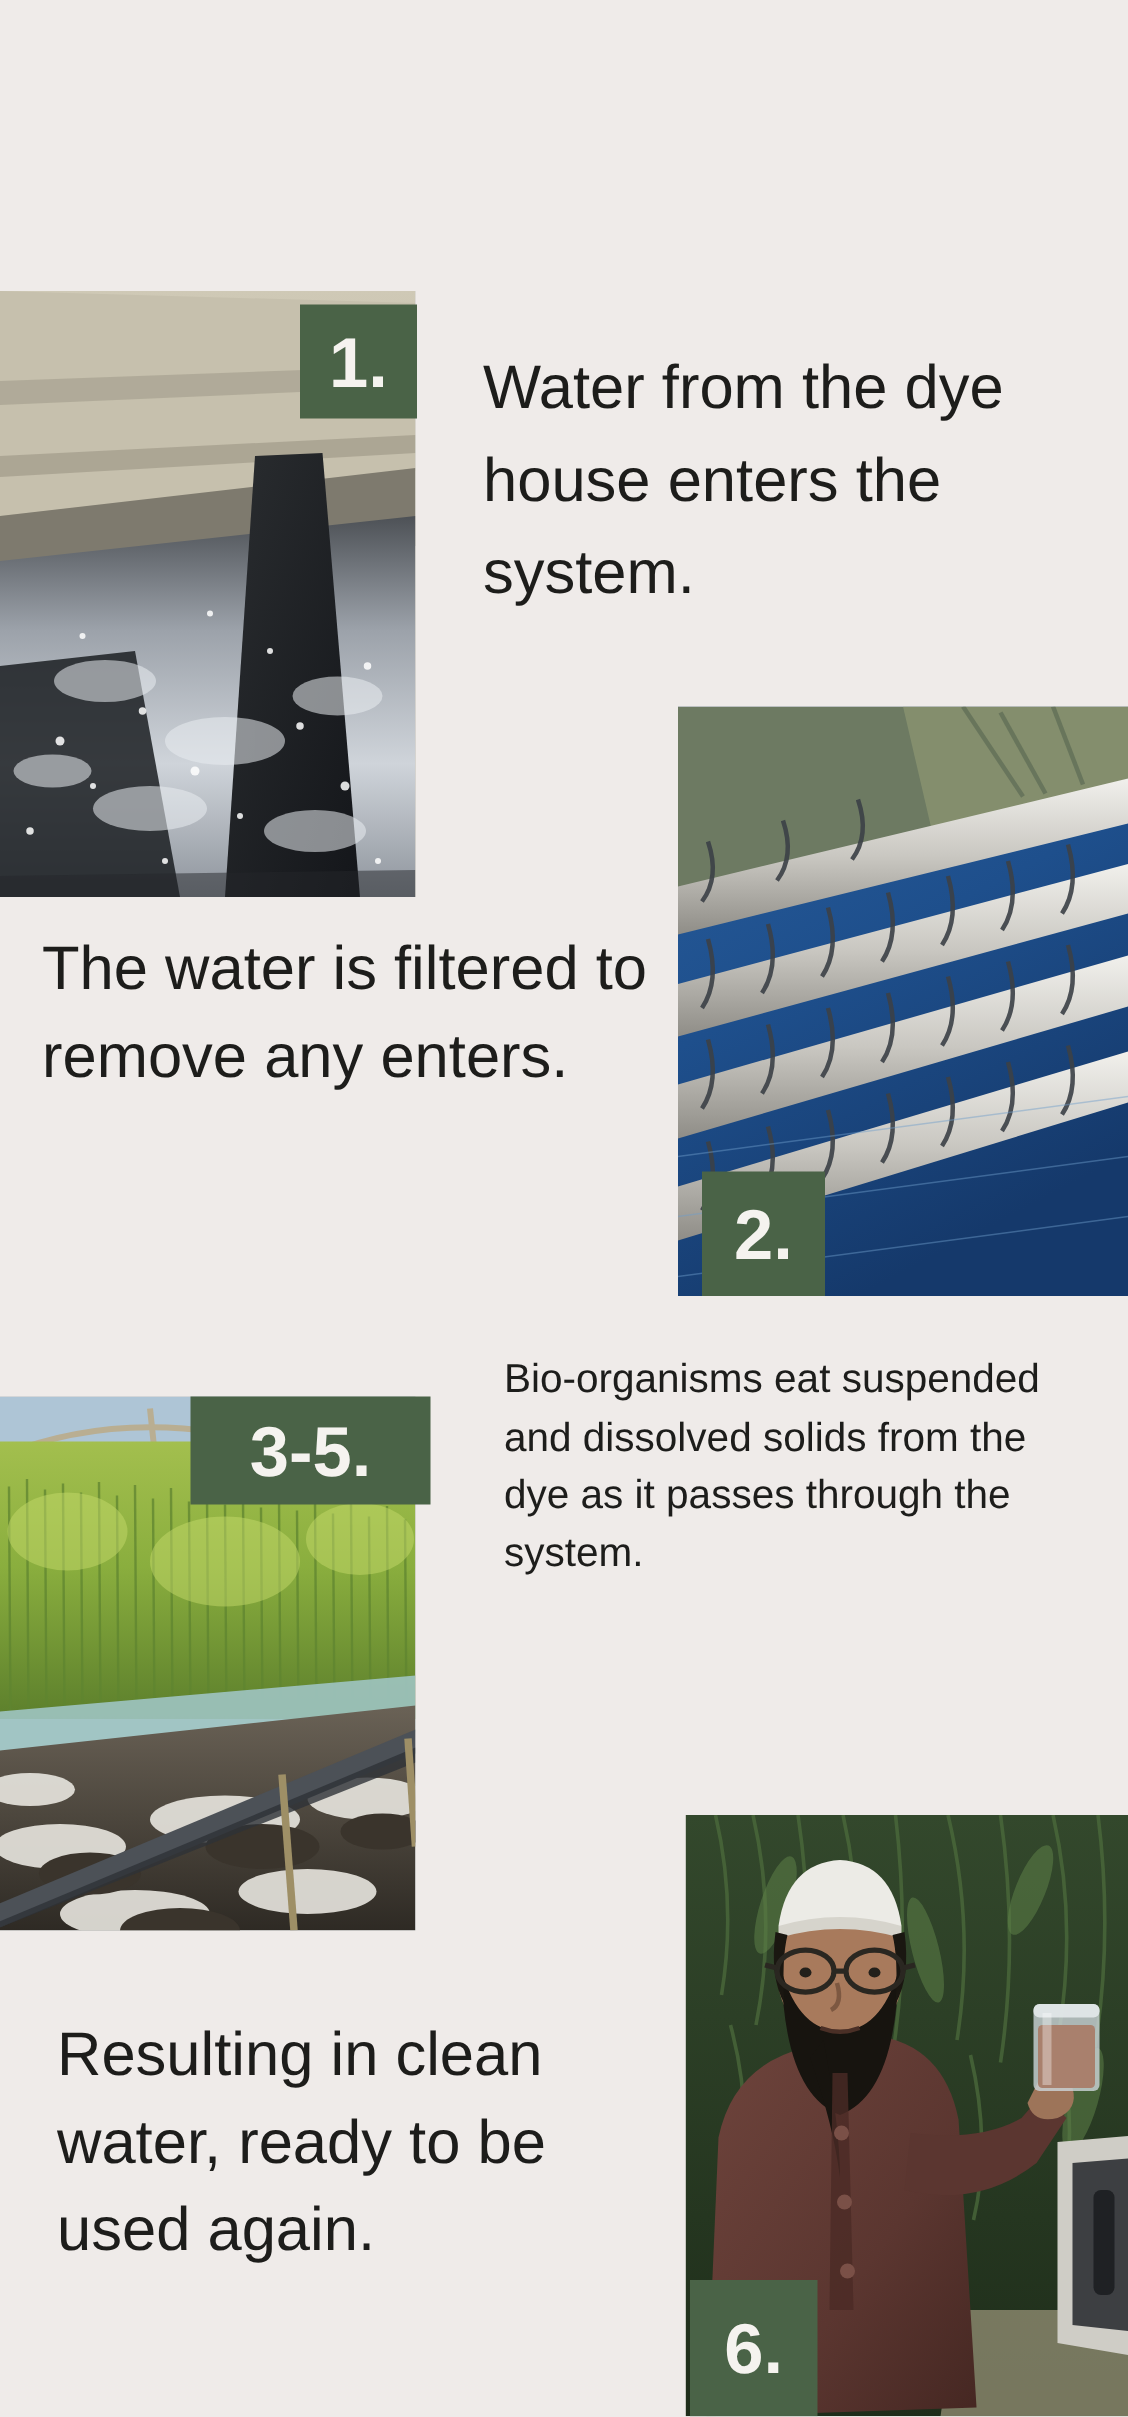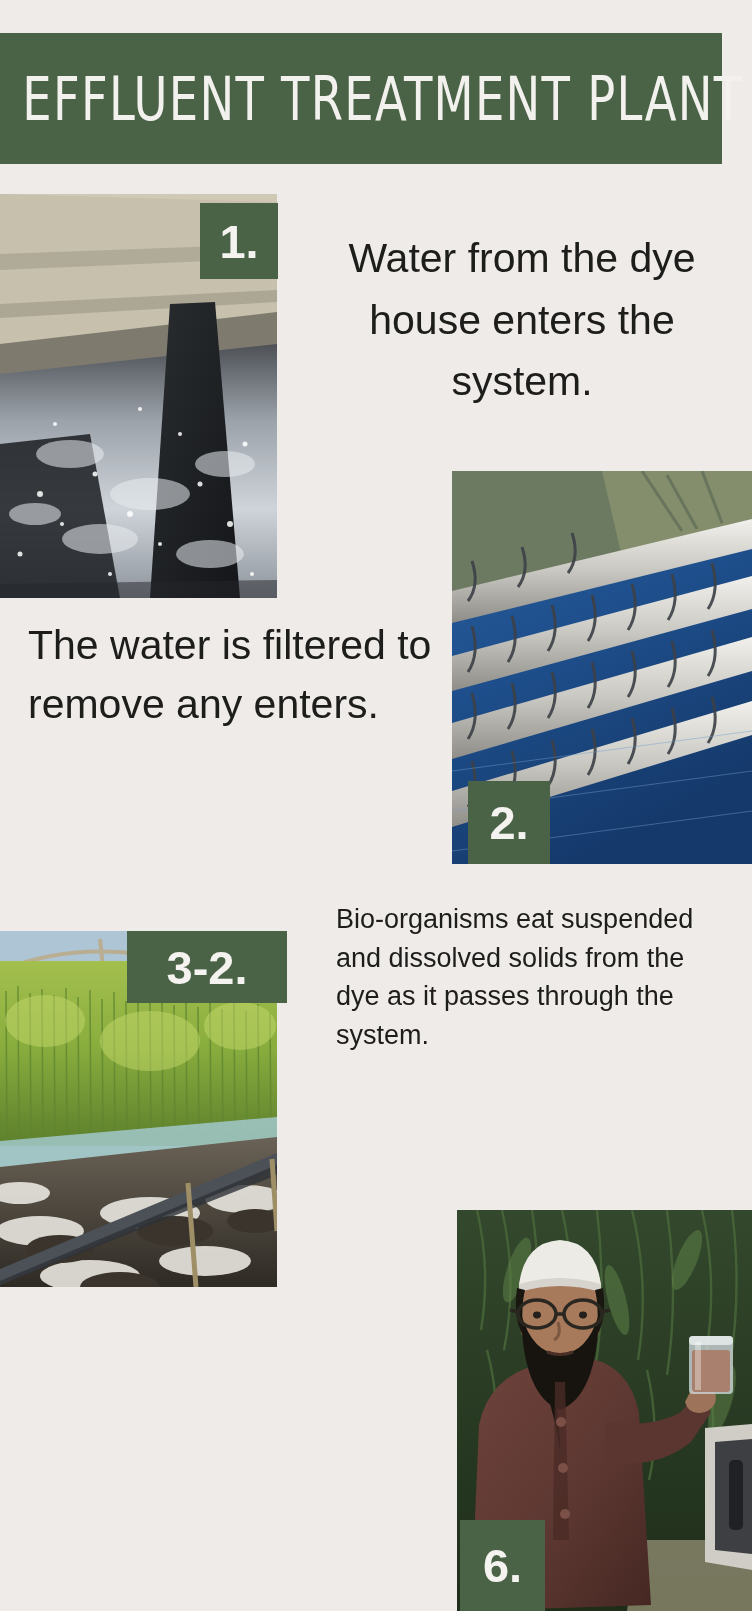--- a/index.html
+++ b/index.html
@@ -77,33 +77,30 @@
   .photo svg { display: block; width: 100%; height: 100%; }
 
   
   .step-text {
     position: absolute;
     color: #1d1d1b;
     font-family: "Liberation Sans", sans-serif;
     font-weight: 400;
     white-space: pre-line;
   }
-  #text-1 { left: 322px; top: 228px; width: 400px; font-size: 41px; line-height: 1.5; text-align: center; }
+  #text-1 { left: 322px; top: 228px; width: 400px; font-size: 41px; line-height: 1.5; }
   #text-2 { left: 28px; top: 616px; width: 420px; font-size: 41px; line-height: 1.43; }
   #text-3 { left: 336px; top: 900px; width: 380px; font-size: 27px; line-height: 1.43; }
   #text-4 { left: 38px; top: 1340px; width: 400px; font-size: 41px; line-height: 1.43; }
 </style>
 </head>
 <body>
 
 <div class="page">
 
-  <div class="header-bar">
-    <div class="header-title">EFFLUENT TREATMENT PLANT</div>
-  </div>
 
   <div class="photo" id="photo-1">
     <svg viewBox="0 0 277 404" preserveAspectRatio="none">
       <defs>
         <linearGradient id="g1wall" x1="0" y1="0" x2="0" y2="1">
           <stop offset="0%" stop-color="#cfc9b6"></stop>
           <stop offset="45%" stop-color="#b9b3a2"></stop>
           <stop offset="100%" stop-color="#8e8a7c"></stop>
         </linearGradient>
         <linearGradient id="g1foam" x1="0" y1="0" x2="0" y2="1">
@@ -287,21 +284,21 @@
         <ellipse cx="120" cy="356" rx="40" ry="15"></ellipse>
       </g>
       <path d="M-5 340 L277 222 L277 238 L-5 356 Z" fill="#4c5157"></path>
       <path d="M-5 352 L277 234 L277 244 L-5 356 Z" fill="#2e3237" opacity="0.8"></path>
       <g stroke="#9e8f66" stroke-width="5" fill="none">
         <path d="M188 252 L196 356"></path>
         <path d="M272 228 L277 300"></path>
       </g>
     </svg>
   </div>
-  <div class="badge" id="badge-35">3-2.</div>
+  <div class="badge" id="badge-35">3-5.</div>
 
   <div class="step-text" id="text-3">Bio-organisms eat suspended and dissolved solids from the dye as it passes through the system.</div>
 
   <div class="photo" id="photo-4">
     <svg viewBox="0 0 295 401" preserveAspectRatio="none">
       <defs>
         <linearGradient id="g4leaf" x1="0" y1="0" x2="0" y2="1">
           <stop offset="0%" stop-color="#33482c"></stop>
           <stop offset="100%" stop-color="#1e2d1a"></stop>
         </linearGradient>
@@ -376,14 +373,15 @@
       <path d="M90 142 q13 5 26 0" stroke="#4a2f26" stroke-width="3" fill="none"></path>
 
       <path d="M98 172 L108 172 L112 330 L96 330 Z" fill="#4b2b25" opacity="0.8"></path>
       <circle cx="104" cy="212" r="5" fill="#7a5047"></circle>
       <circle cx="106" cy="258" r="5" fill="#7a5047"></circle>
       <circle cx="108" cy="304" r="5" fill="#7a5047"></circle>
     </svg>
   </div>
   <div class="badge" id="badge-6">6.</div>
 
+  <div class="step-text" id="text-4">Resulting in clean water, ready to be used again.</div>
 
 </div>
 
 </body></html>

